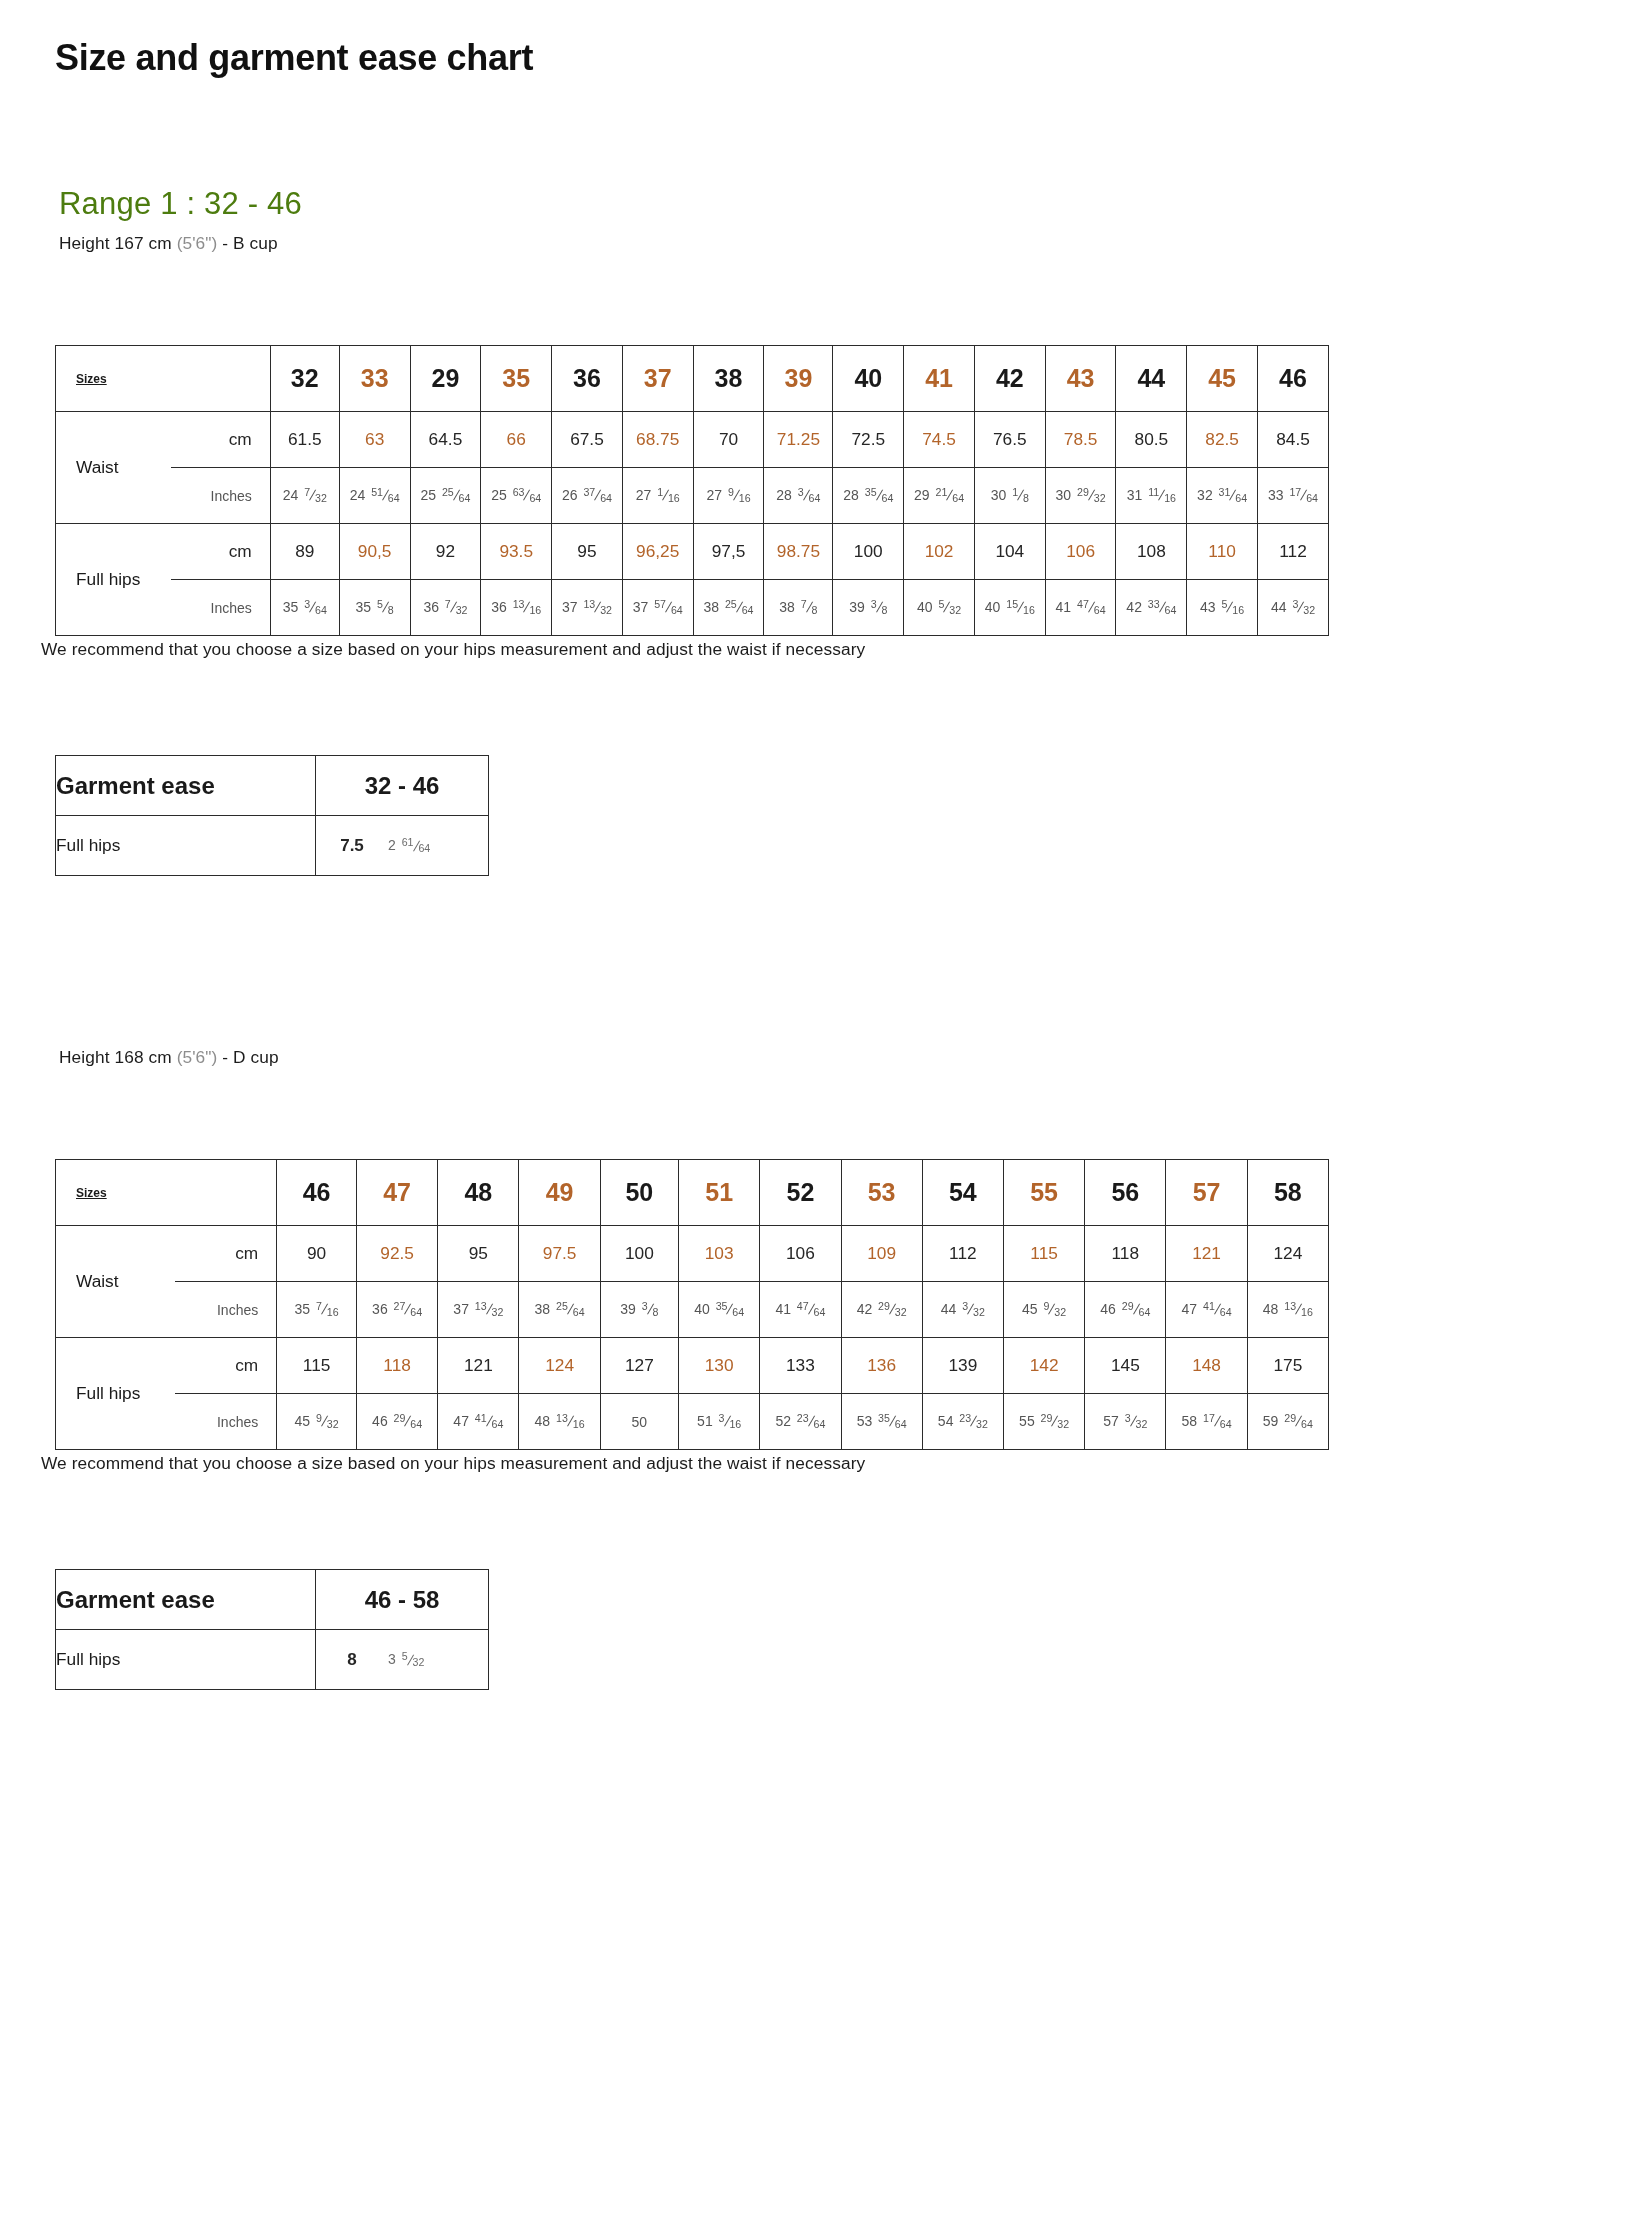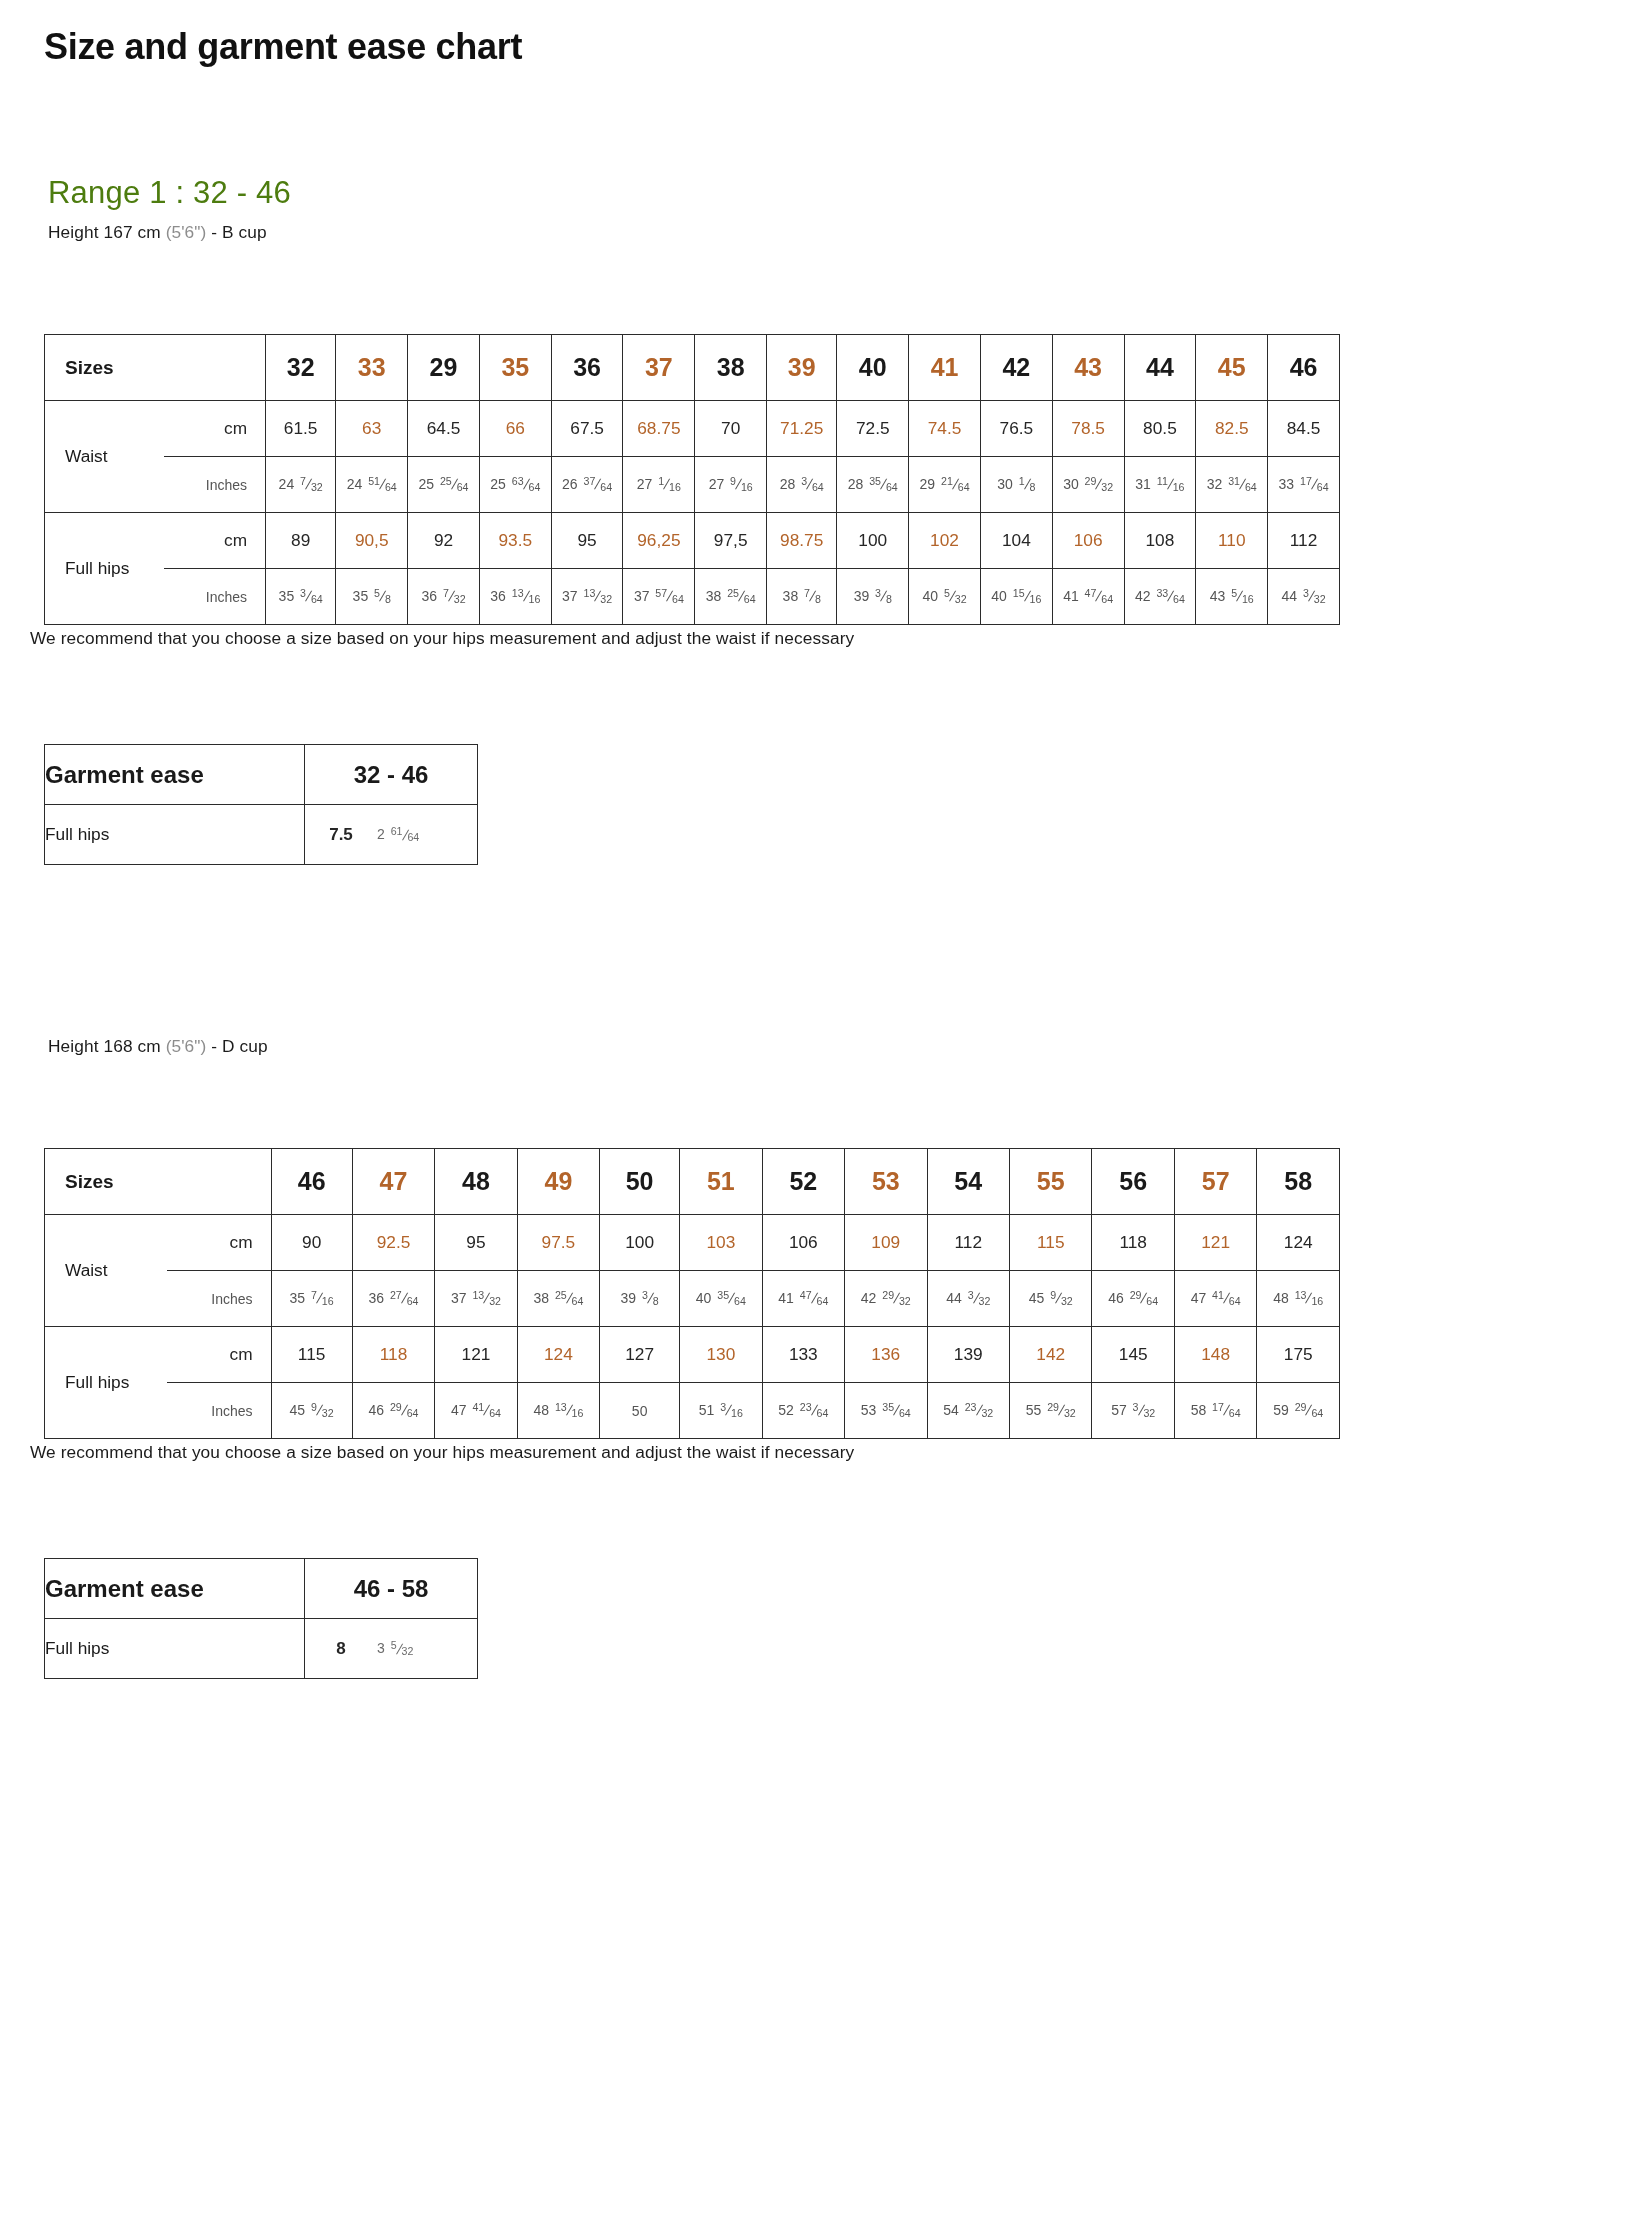--- a/index.html
+++ b/index.html
@@ -10,21 +10,21 @@
   body {
     width: 1651px;
     min-height: 2232px;
     font-family: "Liberation Sans", sans-serif;
     color: #1a1a1a;
     -webkit-font-smoothing: antialiased;
   }
   .page {
     position: relative;
     width: 1340px;
-    padding: 0;
+    padding: 11px;
     box-sizing: border-box;
   }
 
   
   .doc-title {
     font-size: 36px;
     font-weight: bold;
     letter-spacing: -0.3px;
     color: #111111;
     margin: 0;
@@ -86,22 +86,23 @@
     padding-left: 20px !important;
     font-size: 17.3px;
     border-right: 0 !important;
   }
   .size-table .hdr-row td {
     height: 65px;
     font-size: 25px;
     font-weight: bold;
   }
   .size-table .hdr-row .lbl-col {
-    font-size: 19px;
-    font-weight: bold;
+    font-size: 12px;
+    font-weight: bold;
+    text-decoration: underline;
   }
   .cm-cell {
     height: 55px;
     font-size: 17.3px;
     color: #262626;
   }
   .in-cell {
     height: 55px;
     font-size: 14px;
     color: #555555;

